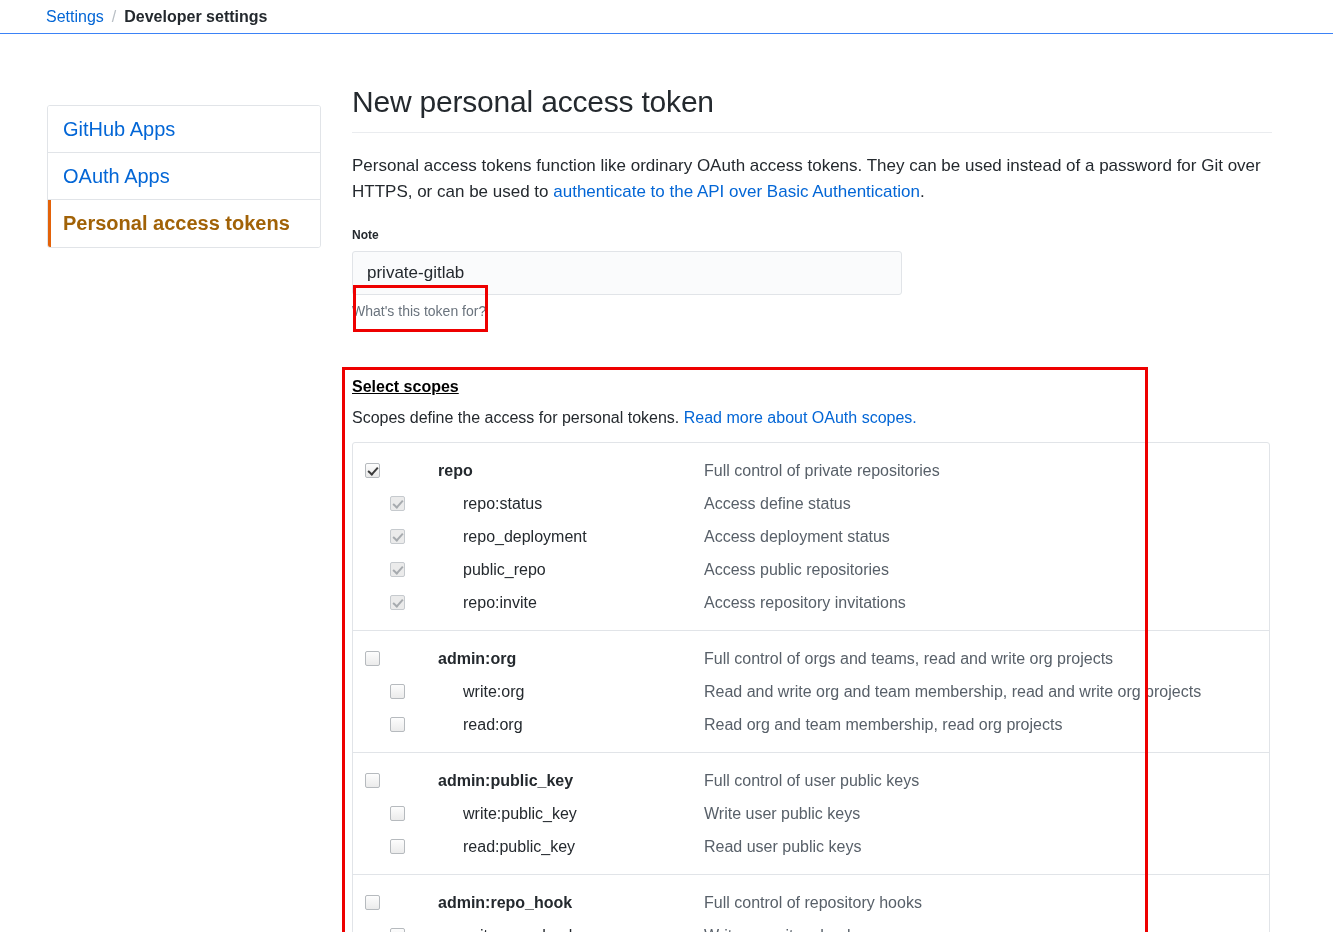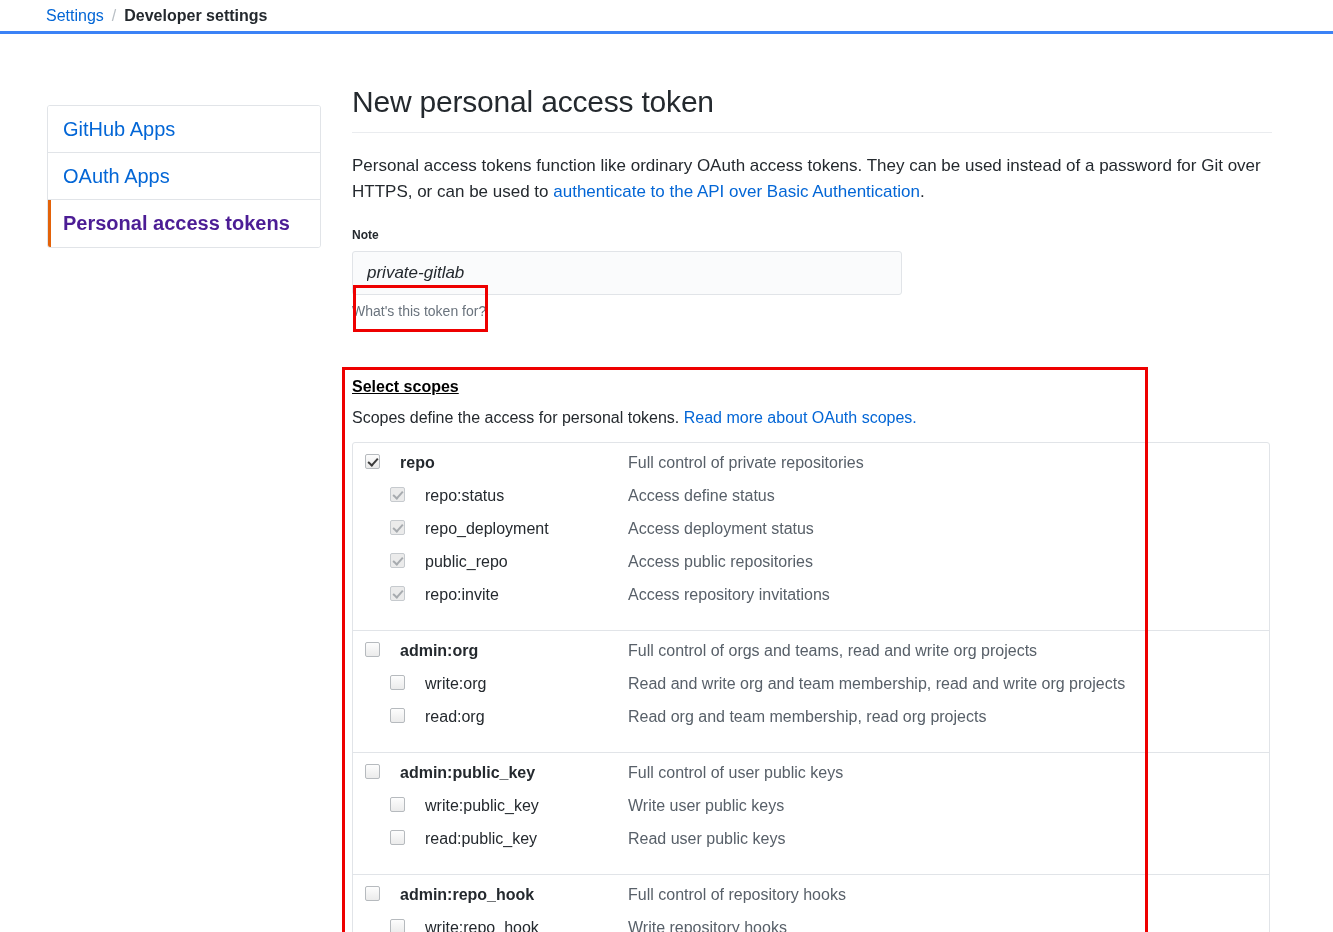--- a/index.html
+++ b/index.html
@@ -14,21 +14,21 @@
     color: #24292e;
     overflow: hidden;
   }
 
   
   .breadcrumb-bar {
     height: 34px;
     padding-left: 46px;
     display: flex;
     align-items: center;
-    border-bottom: 3px solid #3b82f6;
+    border-bottom: 1px solid #3b82f6;
     background: #fff;
   }
   .crumb-link {
     color: #0366d6;
     font-size: 16px;
     text-decoration: none;
     line-height: 1;
   }
   .crumb-sep {
     color: #b9bfc5;
@@ -68,21 +68,21 @@
     align-items: center;
     padding-left: 15px;
     border-bottom: 1px solid #e1e4e8;
     font-size: 20px;
     color: #0366d6;
     cursor: pointer;
     background: #fff;
   }
   .side-item:last-child { border-bottom: none; }
   .side-item.active {
-    color: #4c1d95;
+    color: #a16207;
     font-weight: bold;
   }
   .side-item.active::before {
     content: "";
     position: absolute;
     left: 0; top: 0; bottom: 0;
     width: 3px;
     background: #e36209;
   }
 
@@ -130,21 +130,20 @@
     height: 44px;
     background: #fafbfc;
     border: 1px solid #e1e4e8;
     border-radius: 3px;
     font-family: "Liberation Sans", sans-serif;
     font-size: 17px;
     color: #24292e;
     padding: 0 14px;
     outline: none;
     display: block;
-    font-style: italic;
   }
   .field-hint {
     font-size: 14px;
     color: #6a737d;
     margin-top: 8px;
     display: block;
   }
 
   
   .annot {
@@ -184,23 +183,24 @@
     width: 918px;
   }
   .scope-group {
     border-bottom: 1px solid #e1e4e8;
     padding: 11px 0 11px 0;
   }
   .scope-group:last-child { border-bottom: none; }
 
   .scope-row {
     display: flex;
-    align-items: flex-start;
+    align-items: center;
     height: 33px;
     padding-left: 12px;
+    gap: 38px;
   }
   .scope-row.child { padding-left: 37px; }
 
   .cb {
     width: 15px;
     height: 15px;
     border-radius: 2px;
     flex: 0 0 15px;
     margin-right: 0;
     position: relative;

